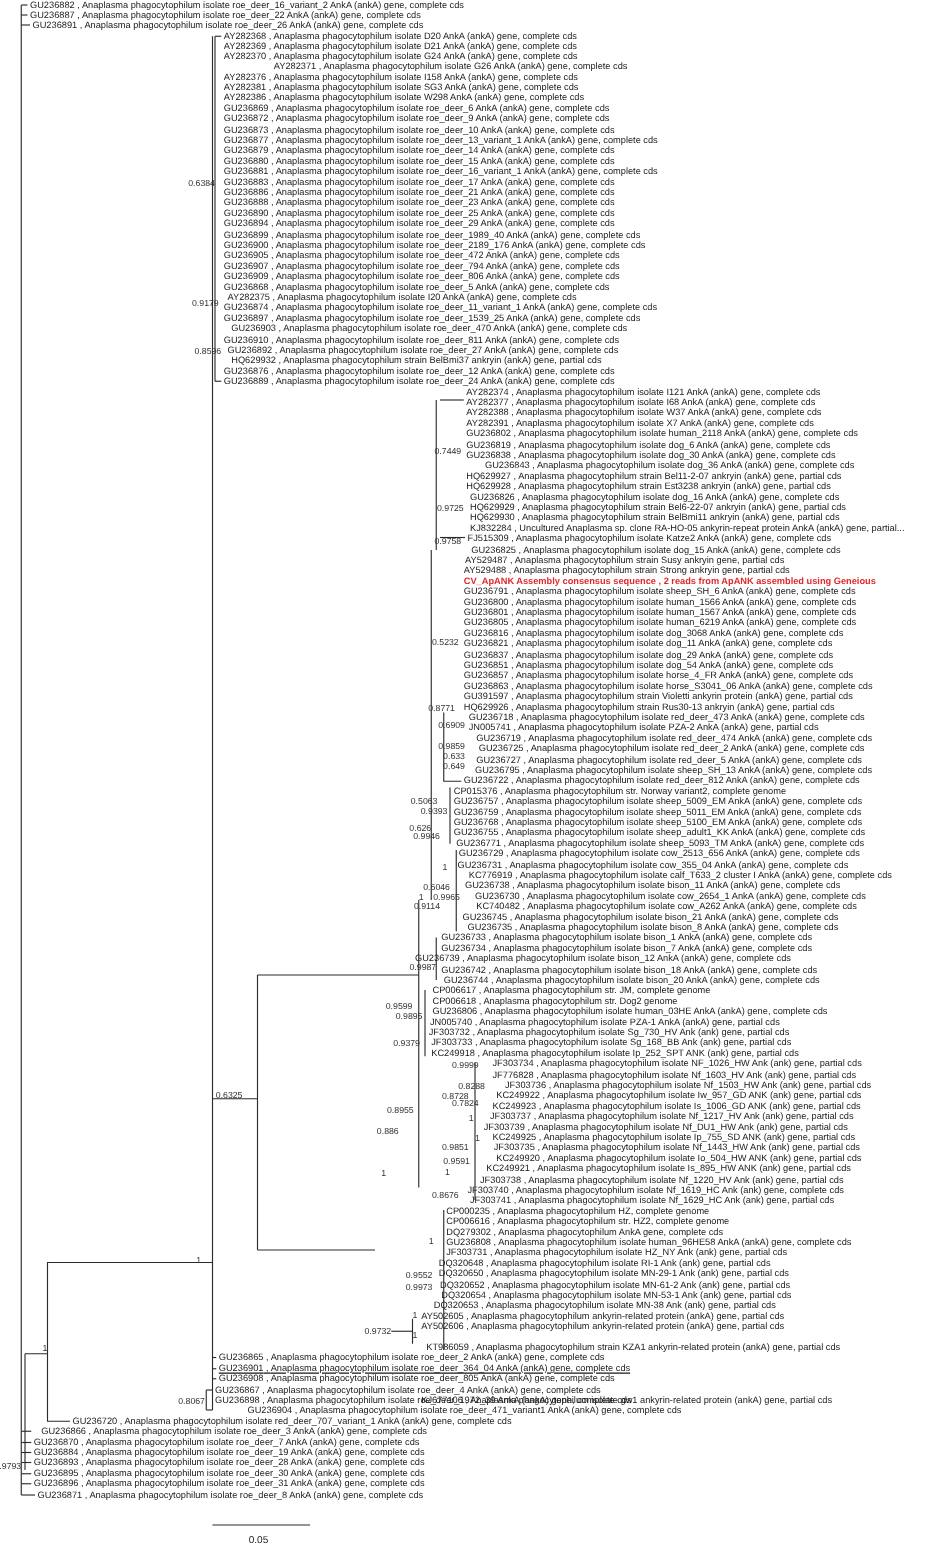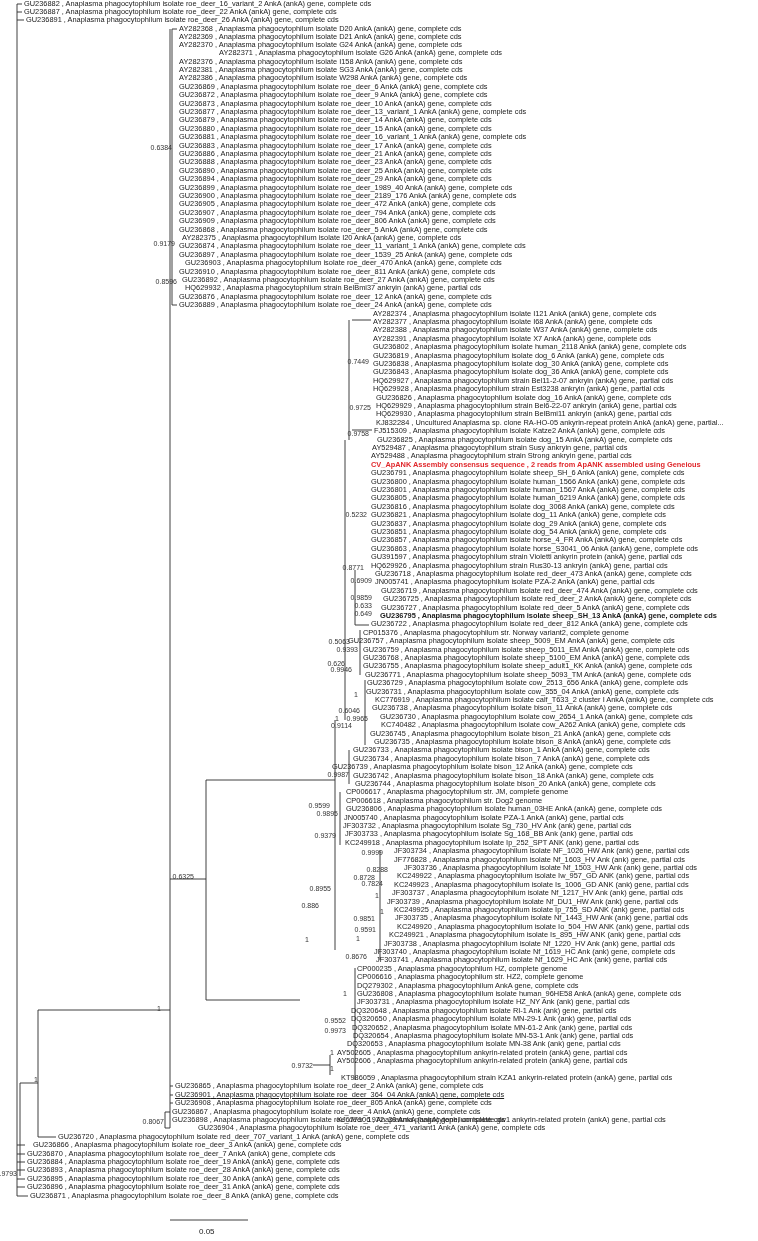--- a/index.html
+++ b/index.html
@@ -107,21 +107,21 @@
     <div class="leaf" style="left: 185px; top: 284px;"><span>HQ629932</span><span> ,  </span><span>Anaplasma phagocytophilum strain BelBmi37 ankryin (ankA) gene, partial cds</span></div>
     <div class="leaf" style="left: 179px; top: 293px;"><span>GU236876</span><span> ,  </span><span>Anaplasma phagocytophilum isolate roe_deer_12 AnkA (ankA) gene, complete cds</span></div>
     <div class="leaf" style="left: 179px; top: 301px;"><span>GU236889</span><span> ,  </span><span>Anaplasma phagocytophilum isolate roe_deer_24 AnkA (ankA) gene, complete cds</span></div>
     <div class="leaf" style="left: 373px; top: 310px;"><span>AY282374</span><span> ,  </span><span>Anaplasma phagocytophilum isolate I121 AnkA (ankA) gene, complete cds</span></div>
     <div class="leaf" style="left: 373px; top: 318px;"><span>AY282377</span><span> ,  </span><span>Anaplasma phagocytophilum isolate I68 AnkA (ankA) gene, complete cds</span></div>
     <div class="leaf" style="left: 373px; top: 326px;"><span>AY282388</span><span> ,  </span><span>Anaplasma phagocytophilum isolate W37 AnkA (ankA) gene, complete cds</span></div>
     <div class="leaf" style="left: 373px; top: 335px;"><span>AY282391</span><span> ,  </span><span>Anaplasma phagocytophilum isolate X7 AnkA (ankA) gene, complete cds</span></div>
     <div class="leaf" style="left: 373px; top: 343px;"><span>GU236802</span><span> ,  </span><span>Anaplasma phagocytophilum isolate human_2118 AnkA (ankA) gene, complete cds</span></div>
     <div class="leaf" style="left: 373px; top: 352px;"><span>GU236819</span><span> ,  </span><span>Anaplasma phagocytophilum isolate dog_6 AnkA (ankA) gene, complete cds</span></div>
     <div class="leaf" style="left: 373px; top: 360px;"><span>GU236838</span><span> ,  </span><span>Anaplasma phagocytophilum isolate dog_30 AnkA (ankA) gene, complete cds</span></div>
-    <div class="leaf" style="left: 373px; top: 368px; text-align: center;"><span>GU236843</span><span> ,  </span><span>Anaplasma phagocytophilum isolate dog_36 AnkA (ankA) gene, complete cds</span></div>
+    <div class="leaf" style="left: 388px; top: 368px; text-align: center;"><span>GU236843</span><span> ,  </span><span>Anaplasma phagocytophilum isolate dog_36 AnkA (ankA) gene, complete cds</span></div>
     <div class="leaf" style="left: 373px; top: 377px;"><span>HQ629927</span><span> ,  </span><span>Anaplasma phagocytophilum strain Bel11-2-07 ankryin (ankA) gene, partial cds</span></div>
     <div class="leaf" style="left: 373px; top: 385px;"><span>HQ629928</span><span> ,  </span><span>Anaplasma phagocytophilum strain Est3238 ankryin (ankA) gene, partial cds</span></div>
     <div class="leaf" style="left: 376px; top: 394px;"><span>GU236826</span><span> ,  </span><span>Anaplasma phagocytophilum isolate dog_16 AnkA (ankA) gene, complete cds</span></div>
     <div class="leaf" style="left: 376px; top: 402px;"><span>HQ629929</span><span> ,  </span><span>Anaplasma phagocytophilum strain Bel6-22-07 ankryin (ankA) gene, partial cds</span></div>
     <div class="leaf" style="left: 376px; top: 410px;"><span>HQ629930</span><span> ,  </span><span>Anaplasma phagocytophilum strain BelBmi11 ankryin (ankA) gene, partial cds</span></div>
     <div class="leaf" style="left: 376px; top: 419px;"><span>KJ832284</span><span> ,  </span><span>Uncultured Anaplasma sp. clone RA-HO-05 ankyrin-repeat protein AnkA (ankA) gene, partial...</span></div>
     <div class="leaf" style="left: 374px; top: 427px;"><span>FJ515309</span><span> ,  </span><span>Anaplasma phagocytophilum isolate Katze2 AnkA (ankA) gene, complete cds</span></div>
     <div class="leaf" style="left: 377px; top: 436px;"><span>GU236825</span><span> ,  </span><span>Anaplasma phagocytophilum isolate dog_15 AnkA (ankA) gene, complete cds</span></div>
     <div class="leaf" style="left: 372px; top: 444px;"><span>AY529487</span><span> ,  </span><span>Anaplasma phagocytophilum strain Susy ankryin gene, partial cds</span></div>
     <div class="leaf" style="left: 371px; top: 452px;"><span>AY529488</span><span> ,  </span><span>Anaplasma phagocytophilum strain Strong ankryin gene, partial cds</span></div>
@@ -136,24 +136,24 @@
     <div class="leaf" style="left: 371px; top: 528px;"><span>GU236851</span><span> ,  </span><span>Anaplasma phagocytophilum isolate dog_54 AnkA (ankA) gene, complete cds</span></div>
     <div class="leaf" style="left: 371px; top: 536px;"><span>GU236857</span><span> ,  </span><span>Anaplasma phagocytophilum isolate horse_4_FR AnkA (ankA) gene, complete cds</span></div>
     <div class="leaf" style="left: 371px; top: 545px;"><span>GU236863</span><span> ,  </span><span>Anaplasma phagocytophilum isolate horse_S3041_06 AnkA (ankA) gene, complete cds</span></div>
     <div class="leaf" style="left: 371px; top: 553px;"><span>GU391597</span><span> ,  </span><span>Anaplasma phagocytophilum strain Violetti ankyrin protein (ankA) gene, partial cds</span></div>
     <div class="leaf" style="left: 371px; top: 562px;"><span>HQ629926</span><span> ,  </span><span>Anaplasma phagocytophilum strain Rus30-13 ankryin (ankA) gene, partial cds</span></div>
     <div class="leaf" style="left: 375px; top: 570px;"><span>GU236718</span><span> ,  </span><span>Anaplasma phagocytophilum isolate red_deer_473 AnkA (ankA) gene, complete cds</span></div>
     <div class="leaf" style="left: 375px; top: 578px;"><span>JN005741</span><span> ,  </span><span>Anaplasma phagocytophilum isolate PZA-2 AnkA (ankA) gene, partial cds</span></div>
     <div class="leaf" style="left: 381px; top: 587px;"><span>GU236719</span><span> ,  </span><span>Anaplasma phagocytophilum isolate red_deer_474 AnkA (ankA) gene, complete cds</span></div>
     <div class="leaf" style="left: 383px; top: 595px;"><span>GU236725</span><span> ,  </span><span>Anaplasma phagocytophilum isolate red_deer_2 AnkA (ankA) gene, complete cds</span></div>
     <div class="leaf" style="left: 381px; top: 604px;"><span>GU236727</span><span> ,  </span><span>Anaplasma phagocytophilum isolate red_deer_5 AnkA (ankA) gene, complete cds</span></div>
-    <div class="leaf" style="left: 380px; top: 612px; font-weight: bold;"><span>GU236795</span><span> ,  </span><span>Anaplasma phagocytophilum isolate sheep_SH_13 AnkA (ankA) gene, complete cds</span></div>
+    <div class="leaf" style="left: 380px; top: 612px;"><span>GU236795</span><span> ,  </span><span>Anaplasma phagocytophilum isolate sheep_SH_13 AnkA (ankA) gene, complete cds</span></div>
     <div class="leaf" style="left: 371px; top: 620px;"><span>GU236722</span><span> ,  </span><span>Anaplasma phagocytophilum isolate red_deer_812 AnkA (ankA) gene, complete cds</span></div>
     <div class="leaf" style="left: 363px; top: 629px;"><span>CP015376</span><span> ,  </span><span>Anaplasma phagocytophilum str. Norway variant2, complete genome</span></div>
-    <div class="leaf" style="left: 348px; top: 637px;"><span>GU236757</span><span> ,  </span><span>Anaplasma phagocytophilum isolate sheep_5009_EM AnkA (ankA) gene, complete cds</span></div>
+    <div class="leaf" style="left: 363px; top: 637px;"><span>GU236757</span><span> ,  </span><span>Anaplasma phagocytophilum isolate sheep_5009_EM AnkA (ankA) gene, complete cds</span></div>
     <div class="leaf" style="left: 363px; top: 646px;"><span>GU236759</span><span> ,  </span><span>Anaplasma phagocytophilum isolate sheep_5011_EM AnkA (ankA) gene, complete cds</span></div>
     <div class="leaf" style="left: 363px; top: 654px;"><span>GU236768</span><span> ,  </span><span>Anaplasma phagocytophilum isolate sheep_5100_EM AnkA (ankA) gene, complete cds</span></div>
     <div class="leaf" style="left: 363px; top: 662px;"><span>GU236755</span><span> ,  </span><span>Anaplasma phagocytophilum isolate sheep_adult1_KK AnkA (ankA) gene, complete cds</span></div>
     <div class="leaf" style="left: 365px; top: 671px;"><span>GU236771</span><span> ,  </span><span>Anaplasma phagocytophilum isolate sheep_5093_TM AnkA (ankA) gene, complete cds</span></div>
     <div class="leaf" style="left: 367px; top: 679px;"><span>GU236729</span><span> ,  </span><span>Anaplasma phagocytophilum isolate cow_2513_656 AnkA (ankA) gene, complete cds</span></div>
     <div class="leaf" style="left: 366px; top: 688px;"><span>GU236731</span><span> ,  </span><span>Anaplasma phagocytophilum isolate cow_355_04 AnkA (ankA) gene, complete cds</span></div>
     <div class="leaf" style="left: 375px; top: 696px;"><span>KC776919</span><span> ,  </span><span>Anaplasma phagocytophilum isolate calf_T633_2 cluster I AnkA (ankA) gene, complete cds</span></div>
     <div class="leaf" style="left: 372px; top: 704px;"><span>GU236738</span><span> ,  </span><span>Anaplasma phagocytophilum isolate bison_11 AnkA (ankA) gene, complete cds</span></div>
     <div class="leaf" style="left: 380px; top: 713px;"><span>GU236730</span><span> ,  </span><span>Anaplasma phagocytophilum isolate cow_2654_1 AnkA (ankA) gene, complete cds</span></div>
     <div class="leaf" style="left: 381px; top: 721px;"><span>KC740482</span><span> ,  </span><span>Anaplasma phagocytophilum isolate cow_A262 AnkA (ankA) gene, complete cds</span></div>

